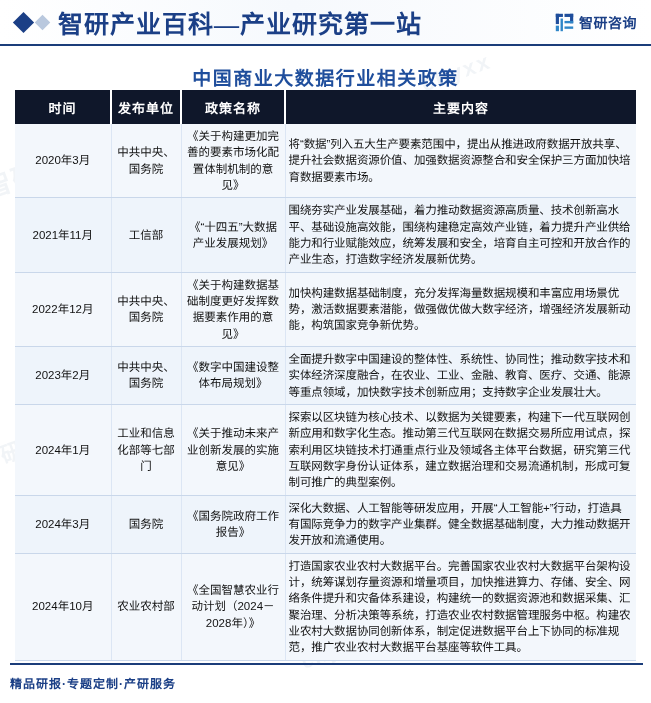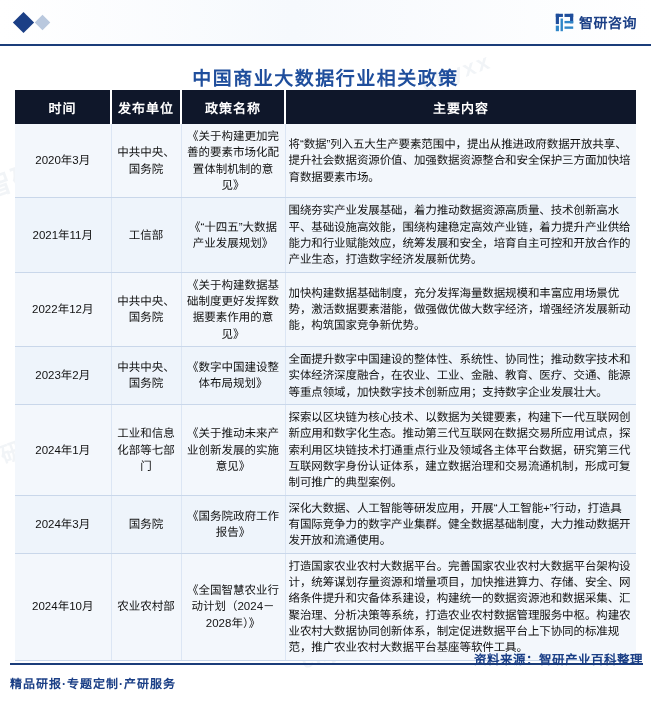--- a/index.html
+++ b/index.html
@@ -227,20 +227,21 @@
   <div class="wm wm-a">智研咨询</div>
   <div class="wm wm-b">chyxx</div>
   <div class="wm wm-c">智研咨询</div>
   <div class="wm wm-d">chyxx</div>
   <div class="wm wm-e">智研</div>
 </div>
 
 <div class="banner">
   <div class="diamond"></div>
   <div class="diamond-ghost"></div>
+  <div class="banner-title">智研产业百科—产业研究第一站</div>
   <div class="banner-spacer"></div>
   <div class="brand">
     <svg class="brand-mark" viewBox="0 0 24 24">
       <rect x="1" y="1" width="9" height="4" fill="#1f4e9c"></rect>
       <rect x="1" y="1" width="4" height="13" fill="#1f4e9c"></rect>
       <rect x="1" y="16" width="4" height="7" fill="#2f86c8"></rect>
       <rect x="7" y="7" width="3" height="16" fill="#2f86c8"></rect>
       <rect x="12" y="1" width="11" height="4" fill="#1f4e9c"></rect>
       <rect x="19" y="1" width="4" height="12" fill="#1f4e9c"></rect>
       <rect x="12" y="10" width="11" height="3" fill="#2f86c8"></rect>
@@ -315,16 +316,15 @@
       </tr>
     </tbody>
   </table>
 </div>
 
 <div class="footer">
   <div class="footer-rule"></div>
   <div class="footer-row">
     <div class="footer-left">精品研报·专题定制·产研服务</div>
     <div class="footer-right">
-      <div class="src-line">资料来源：智研产业百科整理</div>
     </div>
   </div>
 </div>
 
 </body></html>

